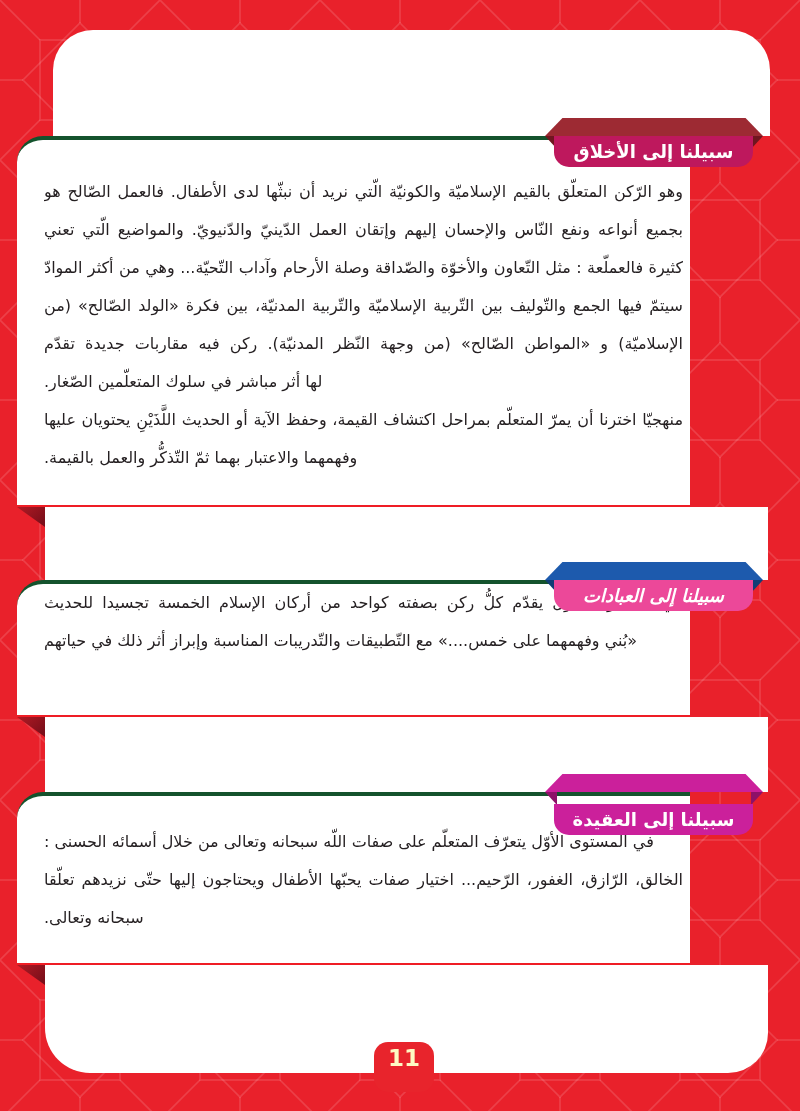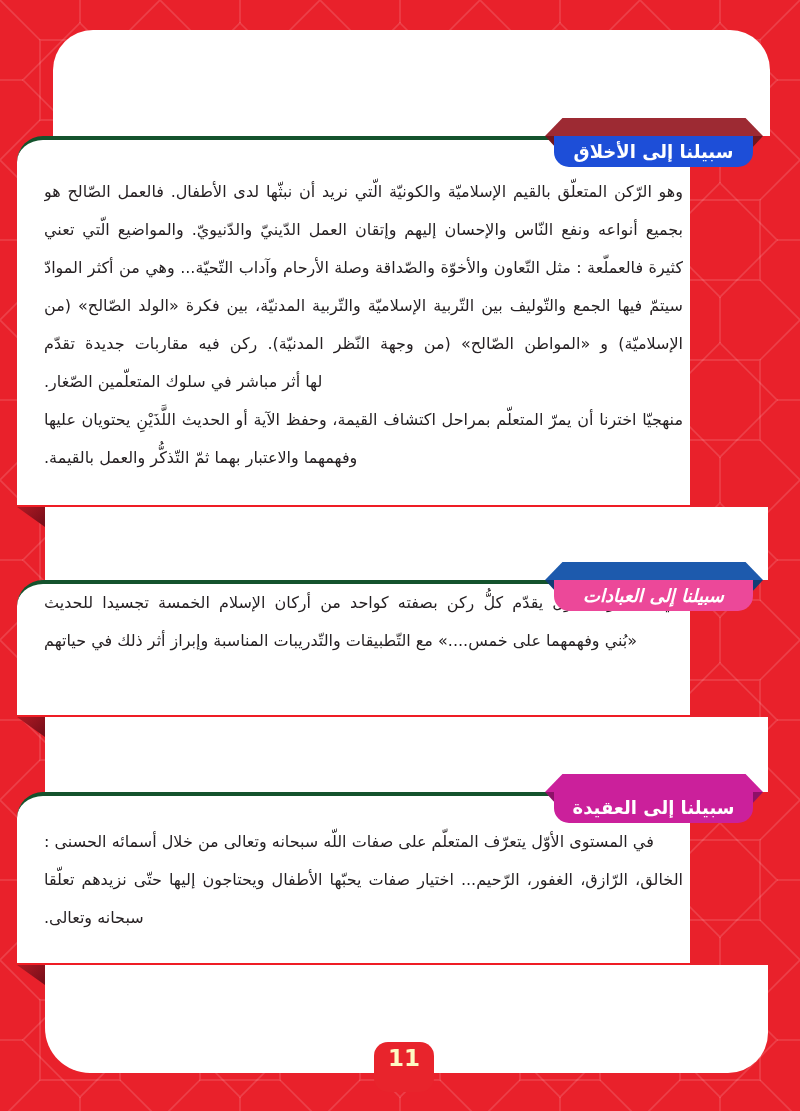--- a/index.html
+++ b/index.html
@@ -116,38 +116,38 @@
     </div>
 </div>
 
 <div class="sheet flap-bottom"></div>
 <div class="pagefold foldC"></div>
 
 <div class="banner banner-1">
   <div class="b-top" style="background-color: rgb(157, 42, 51);"></div>
   <div class="b-foldL" style="background-color: rgb(111, 22, 31);"></div>
   <div class="b-foldR" style="background-color: rgb(111, 22, 31);"></div>
-  <div class="b-body" style="background-color: #1d4ed8;">
+  <div class="b-body" style="background-color: #be185d;">
     <span>سبيلنا إلى الأخلاق</span>
   </div>
 </div>
 
 <div class="banner banner-2">
   <div class="b-top" style="background-color: rgb(29, 90, 173);"></div>
   <div class="b-foldL" style="background-color: rgb(17, 61, 117);"></div>
   <div class="b-foldR" style="background-color: rgb(17, 61, 117);"></div>
   <div class="b-body" style="background-color: #ec4899; font-style: italic;">
     <span>سبيلنا إلى العبادات</span>
   </div>
 </div>
 
 <div class="banner banner-3">
   <div class="b-top" style="background-color: rgb(203, 32, 155);"></div>
   <div class="b-foldL" style="background-color: rgb(141, 17, 104);"></div>
   <div class="b-foldR" style="background-color: rgb(141, 17, 104);"></div>
-  <div class="b-body" style="background-color: rgb(203, 32, 155);">
+  <div class="b-body" style="background-color: rgb(203, 32, 155); margin-top: 12px;">
     <span>سبيلنا إلى العقيدة</span>
   </div>
 </div>
 
 <div class="badge" style="background-color: rgb(232, 36, 44);">
   <span>11</span>
 </div>
 
 </body></html>

